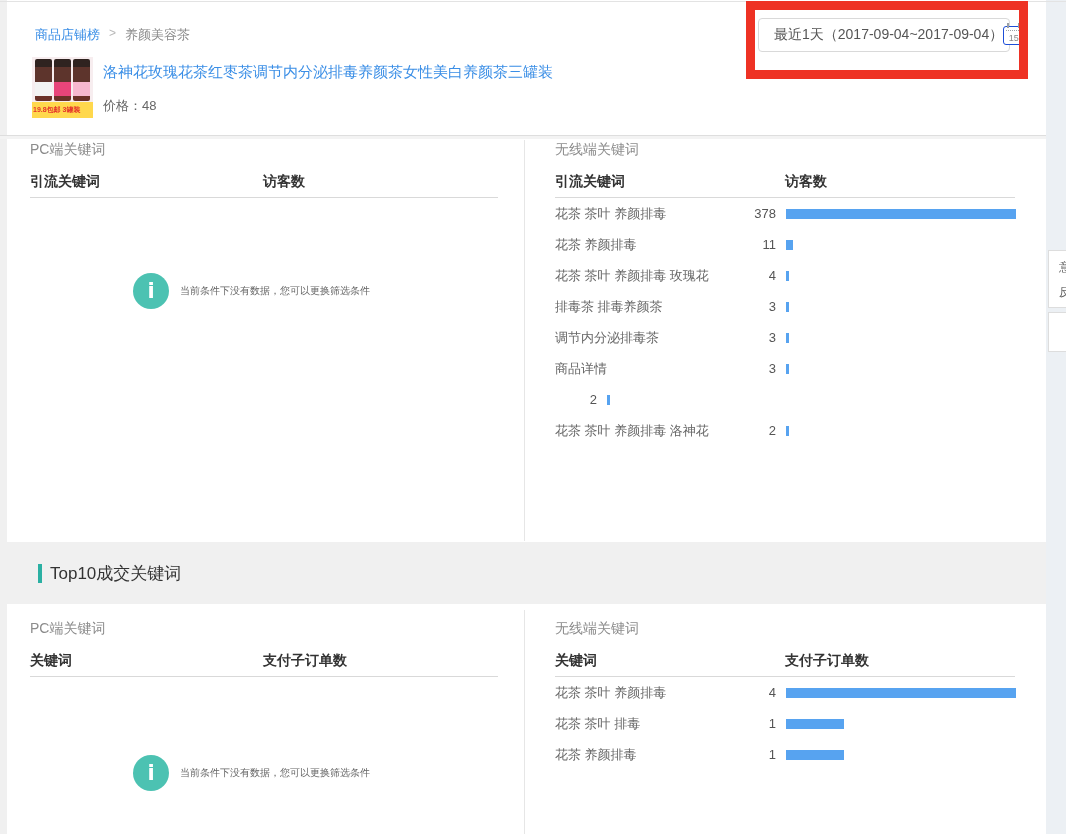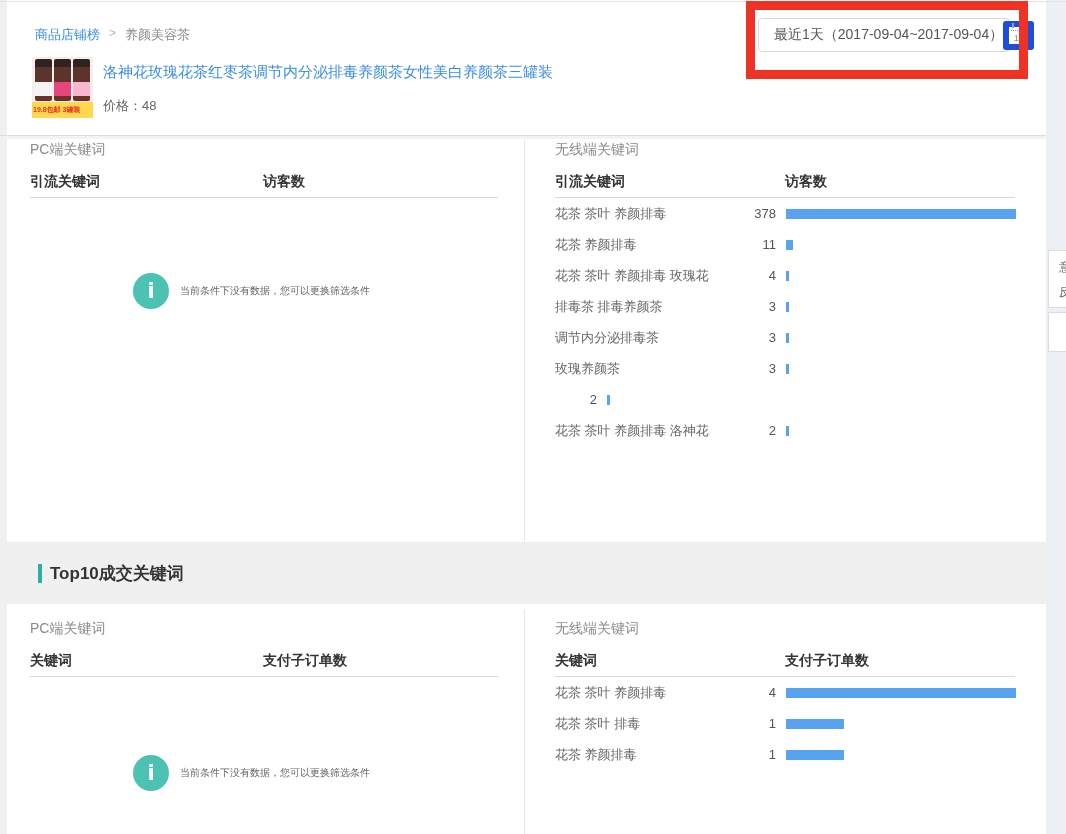--- a/index.html
+++ b/index.html
@@ -22,21 +22,21 @@
   .bottle:nth-child(3){--lbl:#f7b8cf;}
   .thumb-banner{position:absolute;bottom:0;left:0;right:0;height:16px;background:#ffd84d;color:#e5332a;font-size:7px;line-height:16px;white-space:nowrap;font-weight:bold;overflow:hidden;padding-left:1px;}
   .prod-title{position:absolute;left:103px;top:63px;font-size:15px;color:var(--link-blue,#3a8ee6);text-decoration:none;cursor:pointer;}
   .prod-price{position:absolute;left:103px;top:97px;font-size:13px;color:#666;}
 
   
   .date-btn{position:absolute;left:758px;top:18px;width:252px;height:34px;box-sizing:border-box;border:1px solid #d9d9d9;border-radius:4px;background:#fff;display:flex;align-items:center;cursor:pointer;}
   .date-text{flex:1;padding-left:15px;font-size:14px;color:#555;white-space:nowrap;}
   .date-divider{width:1px;align-self:stretch;background:#e2e2e2;}
   .cal-wrap{width:37px;display:flex;justify-content:center;align-items:center;}
-  .cal{width:19px;height:17px;border:6px solid #1d4ed8;border-radius:3px;position:relative;display:inline-block;background:#fff;}
+  .cal{width:19px;height:17px;border:1px solid #1d4ed8;border-radius:3px;position:relative;display:inline-block;background:#fff;}
   .cal-pin{position:absolute;top:-4px;width:2px;height:5px;background:#9aa0a6;}
   .cal-pin.l{left:3px;}
   .cal-pin.r{right:3px;}
   .cal-top{position:absolute;top:3px;left:2px;right:2px;border-top:1px dotted #9aa0a6;}
   .cal-num{position:absolute;bottom:0;left:0;right:0;text-align:center;font-size:9px;color:#888;line-height:11px;}
   .annotation{position:absolute;left:746px;top:1px;width:282px;height:78px;box-sizing:border-box;border:9px solid var(--annotation-red,#ee3224);pointer-events:none;z-index:6;}
 
   .card-divider{position:absolute;left:0;top:135px;width:1046px;height:4px;background:linear-gradient(180deg,#dedede 0,#dedede 1px,#f3f3f3 1px);}
 
   
@@ -51,21 +51,21 @@
 
   .rows{position:absolute;width:462px;}
   .krow{display:flex;align-items:center;min-height:31px;}
   .klabel{width:175px;font-size:13px;color:#666;line-height:17px;padding-right:4px;}
   .kvalue{width:42px;text-align:right;font-size:13px;color:#555;flex-shrink:0;}
   .kbar{height:10px;background:var(--bar-blue,#57a3f0);margin-left:10px;flex-shrink:0;}
 
   
   .band{position:absolute;left:0;top:542px;width:1046px;height:62px;background:#f0f0f0;}
   .band-accent{position:absolute;left:38px;top:564px;width:4px;height:19px;background:var(--accent-teal,#2bb0a3);}
-  .band-title{position:absolute;left:50px;top:562px;font-size:17px;font-weight:bold;color:#333;}
+  .band-title{position:absolute;left:50px;top:562px;font-size:17px;font-weight:normal;color:#333;}
 
   
   .float-box{position:absolute;left:1048px;width:46px;box-sizing:border-box;background:#fff;border:1px solid #ddd;z-index:5;cursor:pointer;}
   .fb1{top:250px;height:58px;padding-top:4px;}
   .fb2{top:312px;height:40px;}
   .float-line{display:block;text-align:center;font-size:12px;color:#666;line-height:25px;white-space:nowrap;}
 </style>
 </head>
 <body>
 
@@ -142,21 +142,21 @@
         <span class="klabel">排毒茶 排毒养颜茶</span>
         <span class="kvalue">3</span>
         <span class="kbar" style="width: 3px; background: rgb(87, 163, 240);"></span>
       </div>
       <div class="krow">
         <span class="klabel">调节内分泌排毒茶</span>
         <span class="kvalue">3</span>
         <span class="kbar" style="width: 3px; background: rgb(87, 163, 240);"></span>
       </div>
       <div class="krow">
-        <span class="klabel">玫瑰养颜茶</span>
+        <span class="klabel">商品详情</span>
         <span class="kvalue">3</span>
         <span class="kbar" style="width: 3px; background: rgb(87, 163, 240);"></span>
       </div>
       <div class="krow">
         <span class="kvalue">2</span>
         <span class="kbar" style="width: 3px; background: rgb(87, 163, 240);"></span>
       </div>
       <div class="krow">
         <span class="klabel">花茶 茶叶 养颜排毒 洛神花</span>
         <span class="kvalue">2</span>

